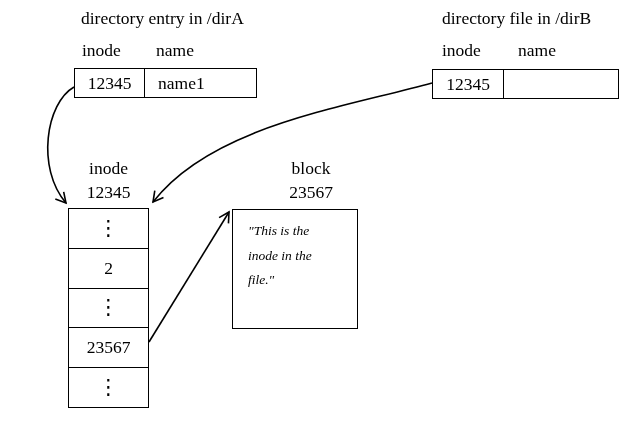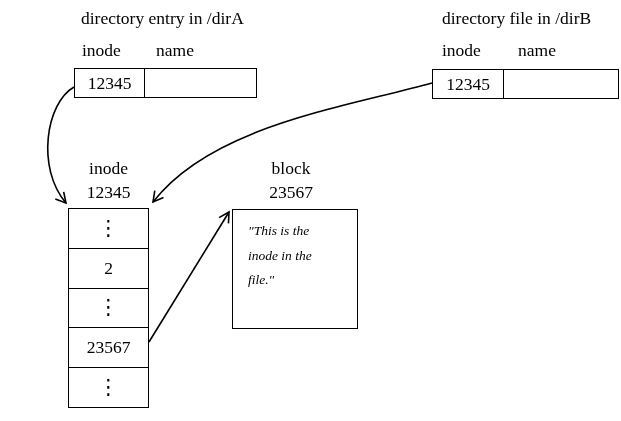--- a/index.html
+++ b/index.html
@@ -110,20 +110,21 @@
     <path d="M 50,87 C 22,103 12,168 42,203" marker-end="url(#arrowV)"></path>
     <path d="M 408,83 C 318,108 188,126 129,202" marker-end="url(#arrowV)"></path>
     <path d="M 125,342 L 205,212" marker-end="url(#arrowV)"></path>
   </svg>
 
   <div class="abs title" style="left:57px; top:8px;">directory entry in /dirA</div>
   <div class="abs collabel" style="left:58px; top:40px;">inode</div>
   <div class="abs collabel" style="left:132px; top:40px;">name</div>
   <div class="abs dirtable" style="left:50px; top:68px; width:183px; height:30px;">
     <div class="cell-inode">12345</div>
+    <div class="cell-name">name1</div>
   </div>
 
   <div class="abs title" style="left:418px; top:8px;">directory file in /dirB</div>
   <div class="abs collabel" style="left:418px; top:40px;">inode</div>
   <div class="abs collabel" style="left:494px; top:40px;">name</div>
   <div class="abs dirtable" style="left:408px; top:69px; width:187px; height:30px;">
     <div class="cell-inode" style="width:70px;">12345</div>
   </div>
 
   <div class="abs stacklabel" style="left:44px; top:156px; width:81px;">
@@ -132,21 +133,21 @@
   </div>
 
   <div class="abs inode-table" style="left:44px; top:208px; width:81px; height:200px;">
     <div class="inode-cell dots">⋮</div>
     <div class="inode-cell">2</div>
     <div class="inode-cell dots">⋮</div>
     <div class="inode-cell">23567</div>
     <div class="inode-cell dots">⋮</div>
   </div>
 
-  <div class="abs stacklabel" style="left:204px; top:156px; width:126px;">
+  <div class="abs stacklabel" style="left:224px; top:156px; width:126px;">
     <div>block</div>
     <div>23567</div>
   </div>
 
   <div class="abs block-box" style="left:208px; top:209px; width:126px; height:120px;">
     <div class="block-line">"This is the</div>
     <div class="block-line">inode in the</div>
     <div class="block-line">file."</div>
   </div>
 

